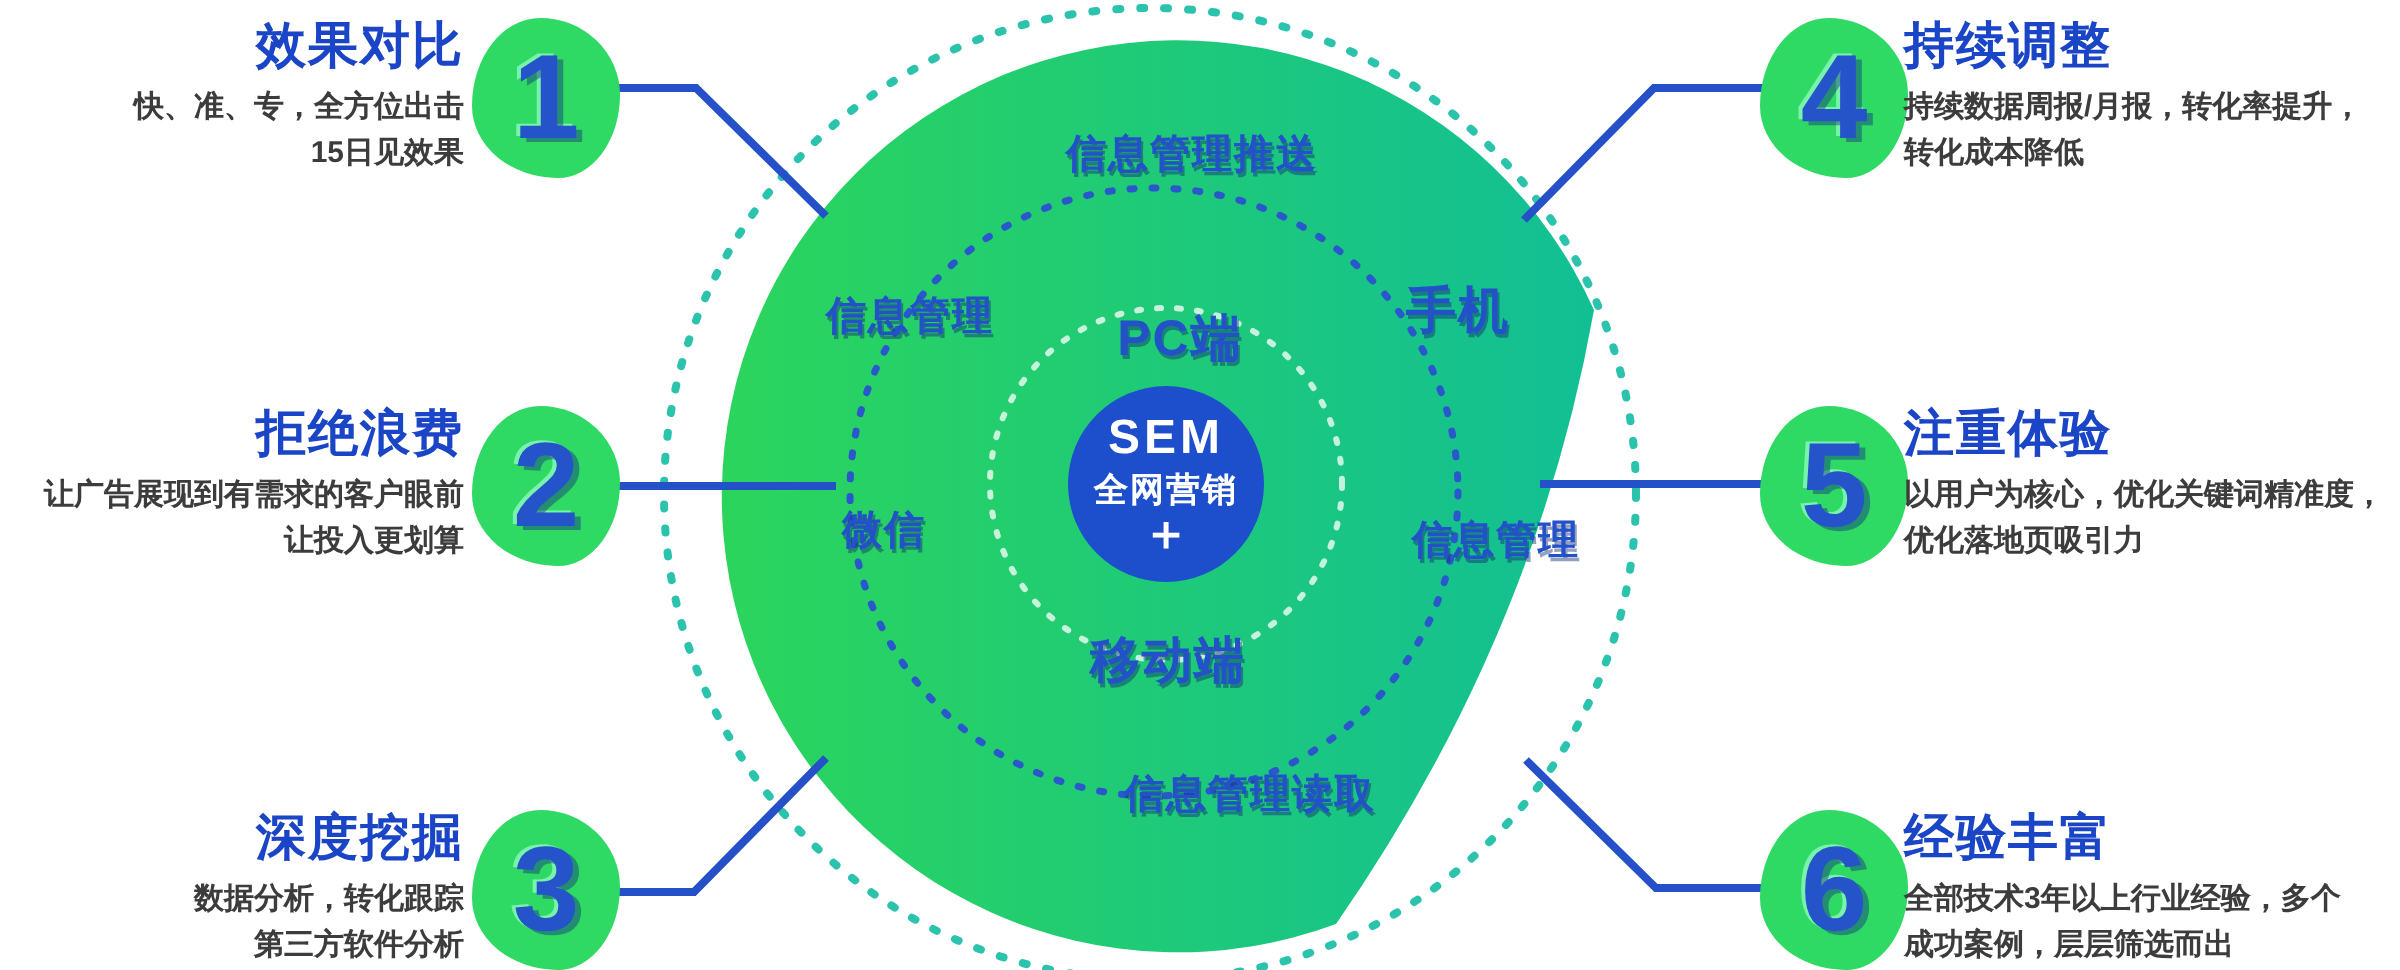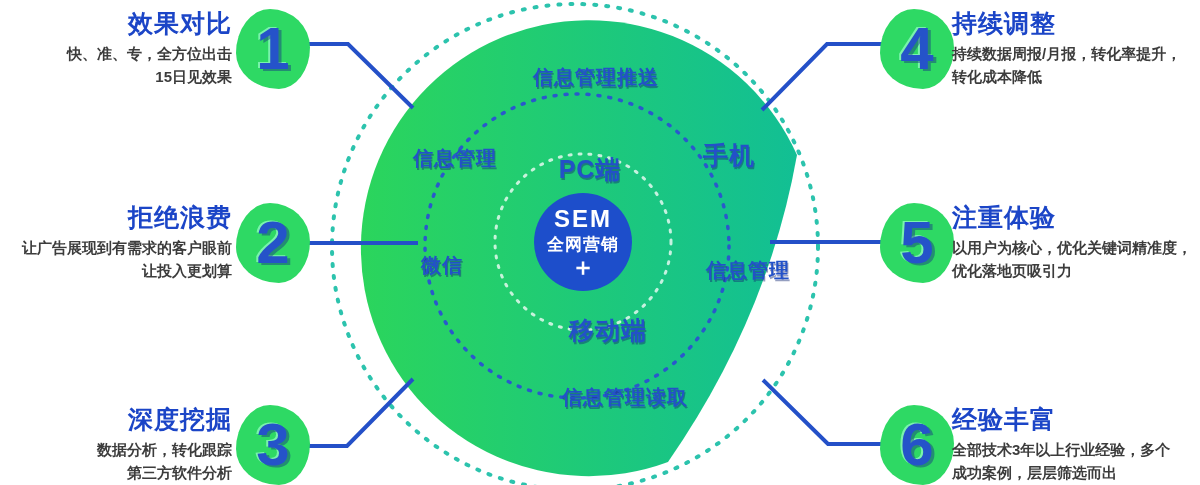--- a/index.html
+++ b/index.html
@@ -151,21 +151,21 @@
       <div>成功案例，层层筛选而出</div>
     </div>
   </div>
 
   <div class="rlabel mid" style="left:596px;top:77px;">信息管理推送</div>
   <div class="rlabel mid" style="left:455px;top:158px;">信息管理</div>
   <div class="rlabel big" style="left:590px;top:169px;">PC端</div>
   <div class="rlabel big" style="left:729px;top:155px;font-family:Liberation Serif, serif;">手机</div>
   <div class="rlabel mid" style="left:442px;top:265px;">微信</div>
   <div class="rlabel mid" style="left:748px;top:270px;">信息管理</div>
-  <div class="rlabel big" style="left:608px;top:330px;">移动端</div>
+  <div class="rlabel big" style="left:584px;top:330px;">移动端</div>
   <div class="rlabel mid" style="left:592px;top:397px;margin-left:33px;">信息管理读取</div>
 
   <div class="center-text">
     <div class="l1">SEM</div>
     <div class="l2">全网营销</div>
     <div class="l3">＋</div>
   </div>
 
 </div>
 

